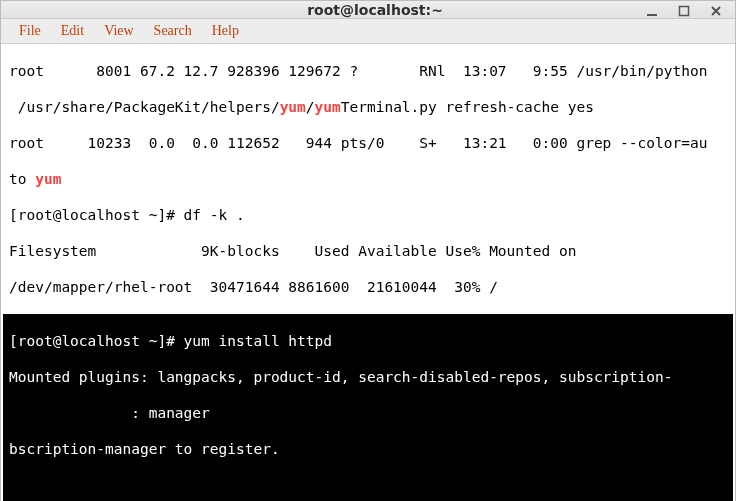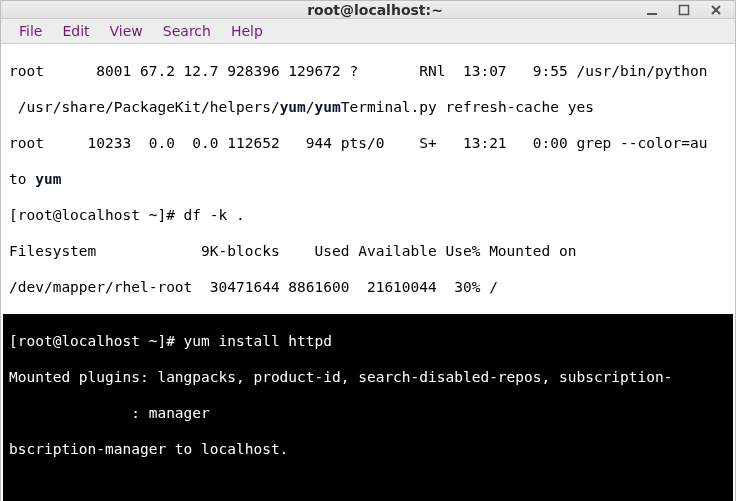--- a/index.html
+++ b/index.html
@@ -1,27 +1,27 @@
 <!DOCTYPE html>
 <html><head>
 <meta charset="utf-8">
 <style>
   html,body{margin:0;padding:0;width:736px;height:501px;overflow:hidden;font-family:"DejaVu Sans",Arial,sans-serif;background:#fff;}
   .window{position:relative;width:736px;height:501px;box-sizing:border-box;border:1px solid #bdbdbd;display:flex;flex-direction:column;}
-  .titlebar{height:32px;background:linear-gradient(to bottom,#ededed 0%,#e2e2e2 100%);border-bottom:1px solid #c8c8c8;display:flex;align-items:center;position:relative;}
+  .titlebar{height:32px;background:linear-gradient(to bottom,#ededed 0%,#e2e2e2 100%);border-bottom:1px solid #c8c8c8;display:flex;align-items:flex-end;position:relative;}
   .title-spacer{width:104px;}
   .title-text{flex:1;text-align:center;font-weight:bold;font-size:14px;color:#2e2e2e;padding-top:1px;}
   .win-controls{display:flex;gap:18px;padding-right:12px;align-items:center;}
   .win-btn{width:14px;height:14px;display:flex;align-items:center;justify-content:center;cursor:pointer;color:#555;}
   .win-btn svg{display:block;}
-  .menubar{height:28px;background:#ededed;border-bottom:1px solid #d0d0d0;display:flex;align-items:flex-start;padding-left:8px;font-size:14px;color:#701a75;}
+  .menubar{height:28px;background:#ededed;border-bottom:1px solid #d0d0d0;display:flex;align-items:flex-start;padding-left:8px;font-size:14px;color:#c2410c;font-family:Liberation Serif, serif;}
   .menu-item{padding:4px 10px;cursor:pointer;}
   .terminal{flex:1;background:#fff;color:#000;font-family:"DejaVu Sans Mono","Liberation Mono",monospace;font-size:14.5px;line-height:18px;padding:0 2px;white-space:pre;position:relative;}
   .terminal .line{white-space:pre;margin-left:6px;}
-  .hl{color:#0f172a;font-weight:bold;}
+  .hl{color:#ef4444;font-weight:bold;}
   .block-dark{background:#000;color:#fff;padding:0;}
 </style>
 </head>
 <body>
 
 <div class="window">
 
   <div class="titlebar">
     <div class="title-spacer"></div>
     <div class="title-text">root@localhost:~</div>
@@ -58,21 +58,21 @@
 <div class="line"><span> /usr/share/PackageKit/helpers/</span><span class="hl">yum</span><span>/</span><span class="hl">yum</span><span>Terminal.py refresh-cache yes</span></div>
 <div class="line">root     10233  0.0  0.0 112652   944 pts/0    S+   13:21   0:00 grep --color=au</div>
 <div class="line"><span>to </span><span class="hl">yum</span></div>
 <div class="line">[root@localhost ~]# df -k .</div>
 <div class="line">Filesystem            9K-blocks    Used Available Use% Mounted on</div>
 <div class="line">/dev/mapper/rhel-root  30471644 8861600  21610044  30% /</div>
 <div class="block-dark">
 <div class="line">[root@localhost ~]# yum install httpd</div>
 <div class="line">Mounted plugins: langpacks, product-id, search-disabled-repos, subscription-</div>
 <div class="line">              : manager</div>
-<div class="line">bscription-manager to localhost.</div>
+<div class="line">bscription-manager to register.</div>
 
 
 
 
 
 
 </div>
 
 
 

